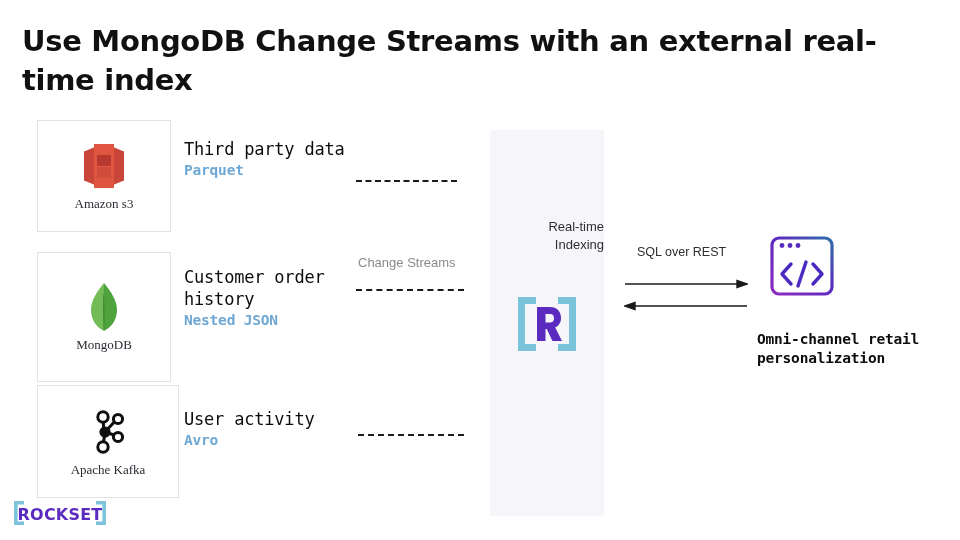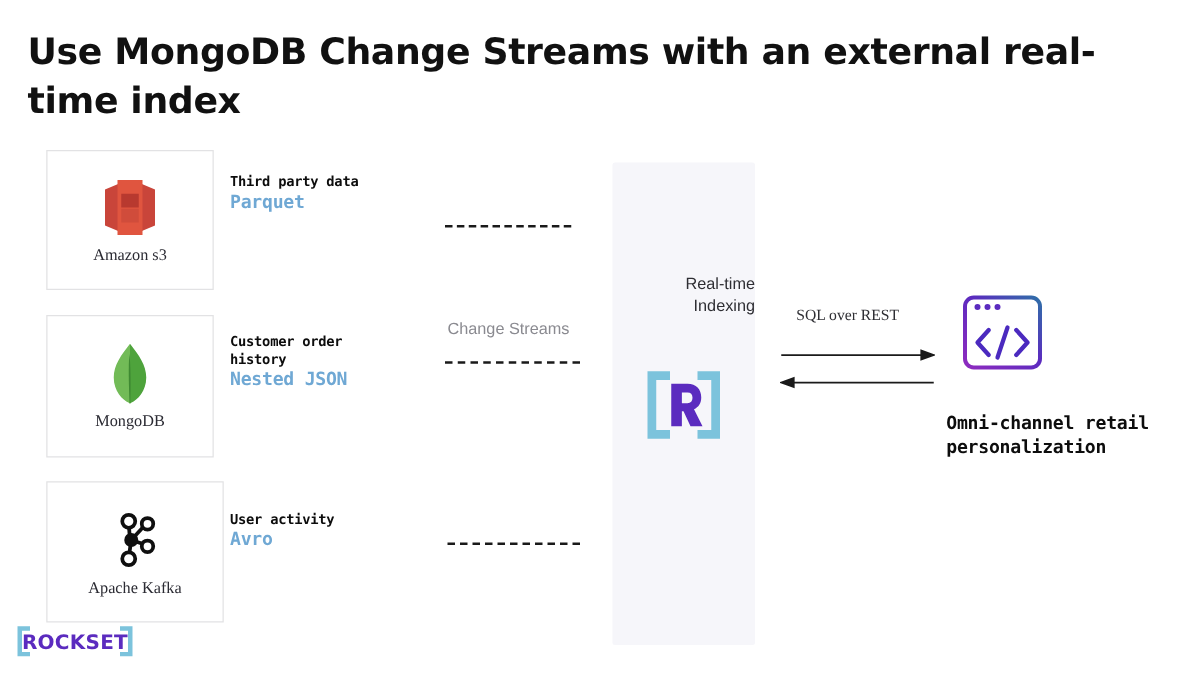--- a/index.html
+++ b/index.html
@@ -31,21 +31,21 @@
   .source-card {
     position: absolute;
     background: #ffffff;
     border: 1px solid #e2e2e4;
     display: flex;
     flex-direction: column;
     align-items: center;
     justify-content: center;
   }
   .card-s3     { left: 37px;  top: 120px; width: 134px; height: 112px; text-align: right; }
-  .card-mongo  { left: 37px;  top: 252px; width: 134px; height: 114px; }
+  .card-mongo  { left: 37px;  top: 252px; width: 134px; height: 130px; }
   .card-kafka  { left: 37px;  top: 385px; width: 142px; height: 113px; }
 
   .card-logo {
     height: 52px;
     display: flex;
     align-items: center;
     justify-content: center;
   }
   .card-caption {
     font-family: "Liberation Serif", serif;
@@ -76,21 +76,21 @@
 
   
   .mongo-icon { width: 34px; height: 48px; }
 
   
   .kafka-icon { width: 38px; height: 46px; }
 
   
   .source-label { position: absolute; font-family: "DejaVu Sans Mono", monospace; }
   .source-label .title {
-    font-size: 11px; font-weight: bold; color: #0d0d0d; line-height: 1.28;
+    font-size: 17px; font-weight: normal; color: #0d0d0d; line-height: 1.28;
     letter-spacing: -0.2px;
   }
   .source-label .format {
     font-size: 14.5px; font-weight: bold; color: #6fa8d4; line-height: 1.28;
     letter-spacing: -0.2px;
   }
   .label-s3    { left: 184px; top: 139px; }
   .label-mongo { left: 184px; top: 267px; }
   .label-kafka { left: 184px; top: 409px; }
 
@@ -135,21 +135,20 @@
     width: 62px; height: 58px;
   }
 
   
   .sql-label {
     position: absolute;
     left: 637px; top: 245px;
     font-size: 12.5px;
     color: #2e2e33;
     white-space: nowrap;
-    font-family: Liberation Serif, serif;
   }
   .arrow-svg { position: absolute; left: 624px; top: 275px; width: 124px; height: 38px; }
 
   
   .code-icon { position: absolute; left: 769px; top: 235px; width: 66px; height: 62px; }
 
   .outcome-label {
     position: absolute;
     left: 757px; top: 330px;
     font-family: "DejaVu Sans Mono", monospace;

